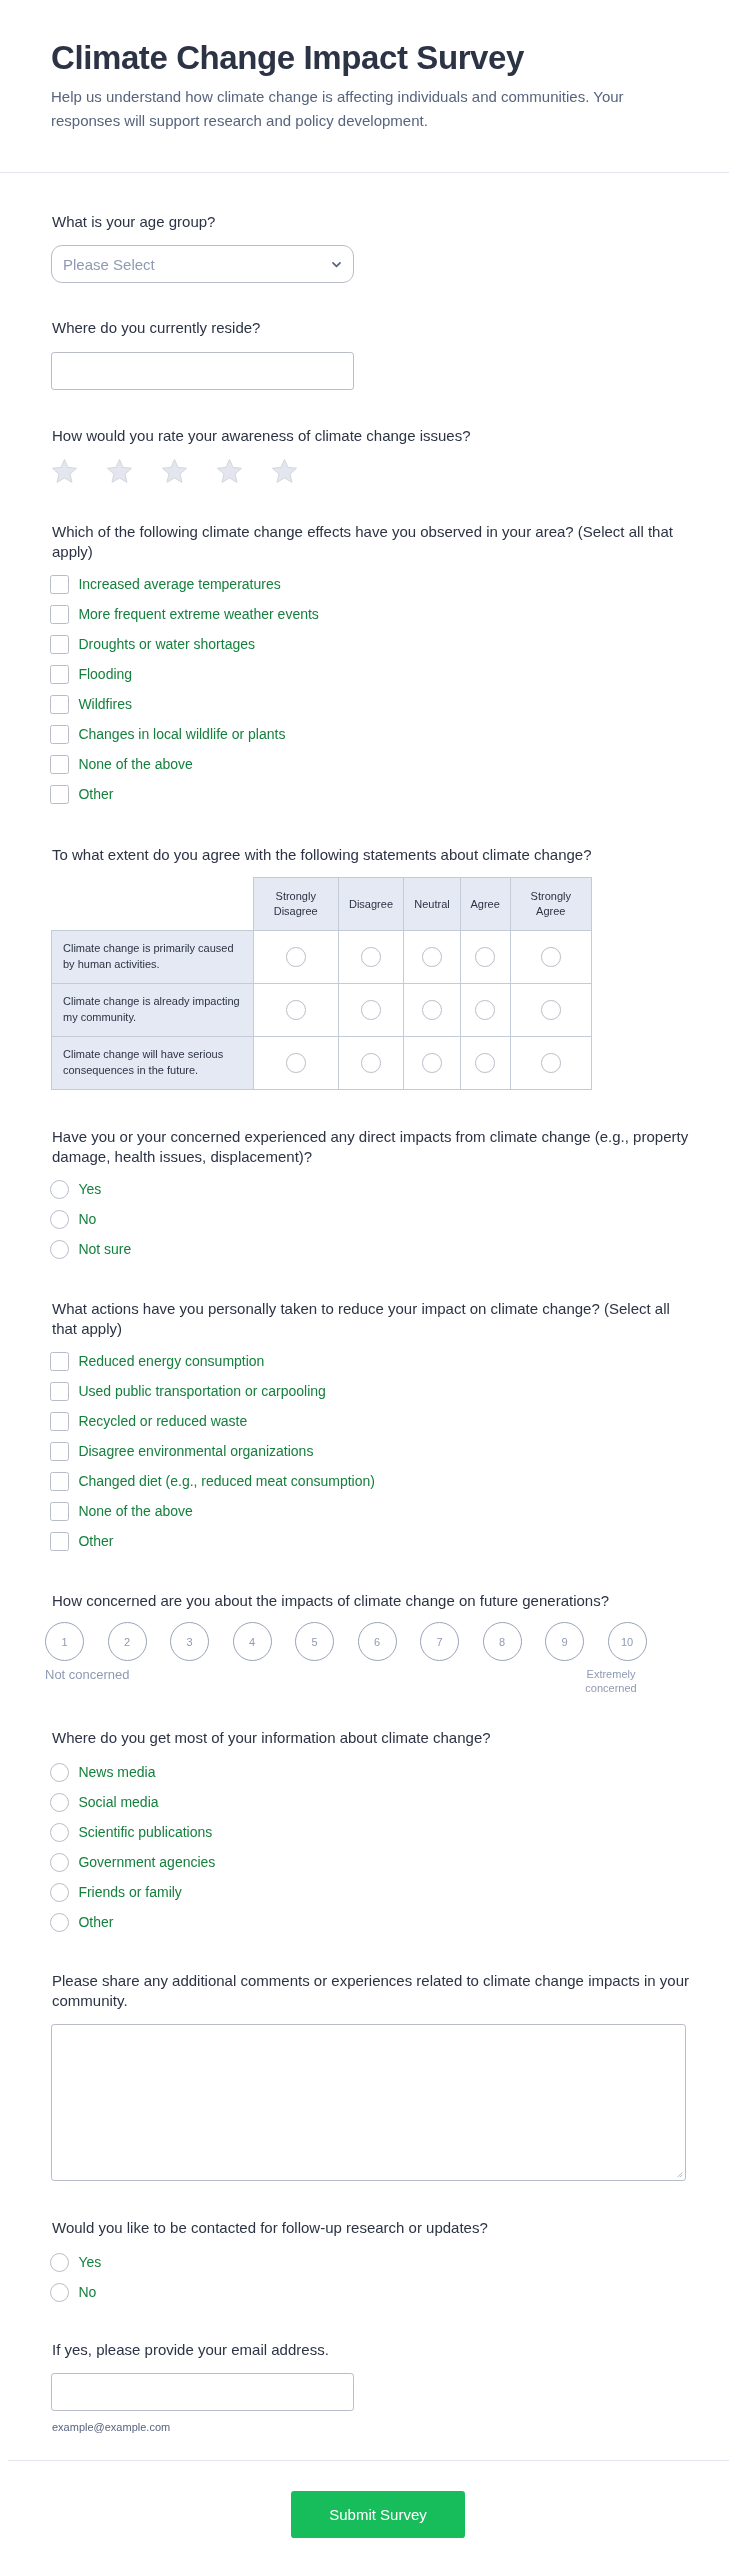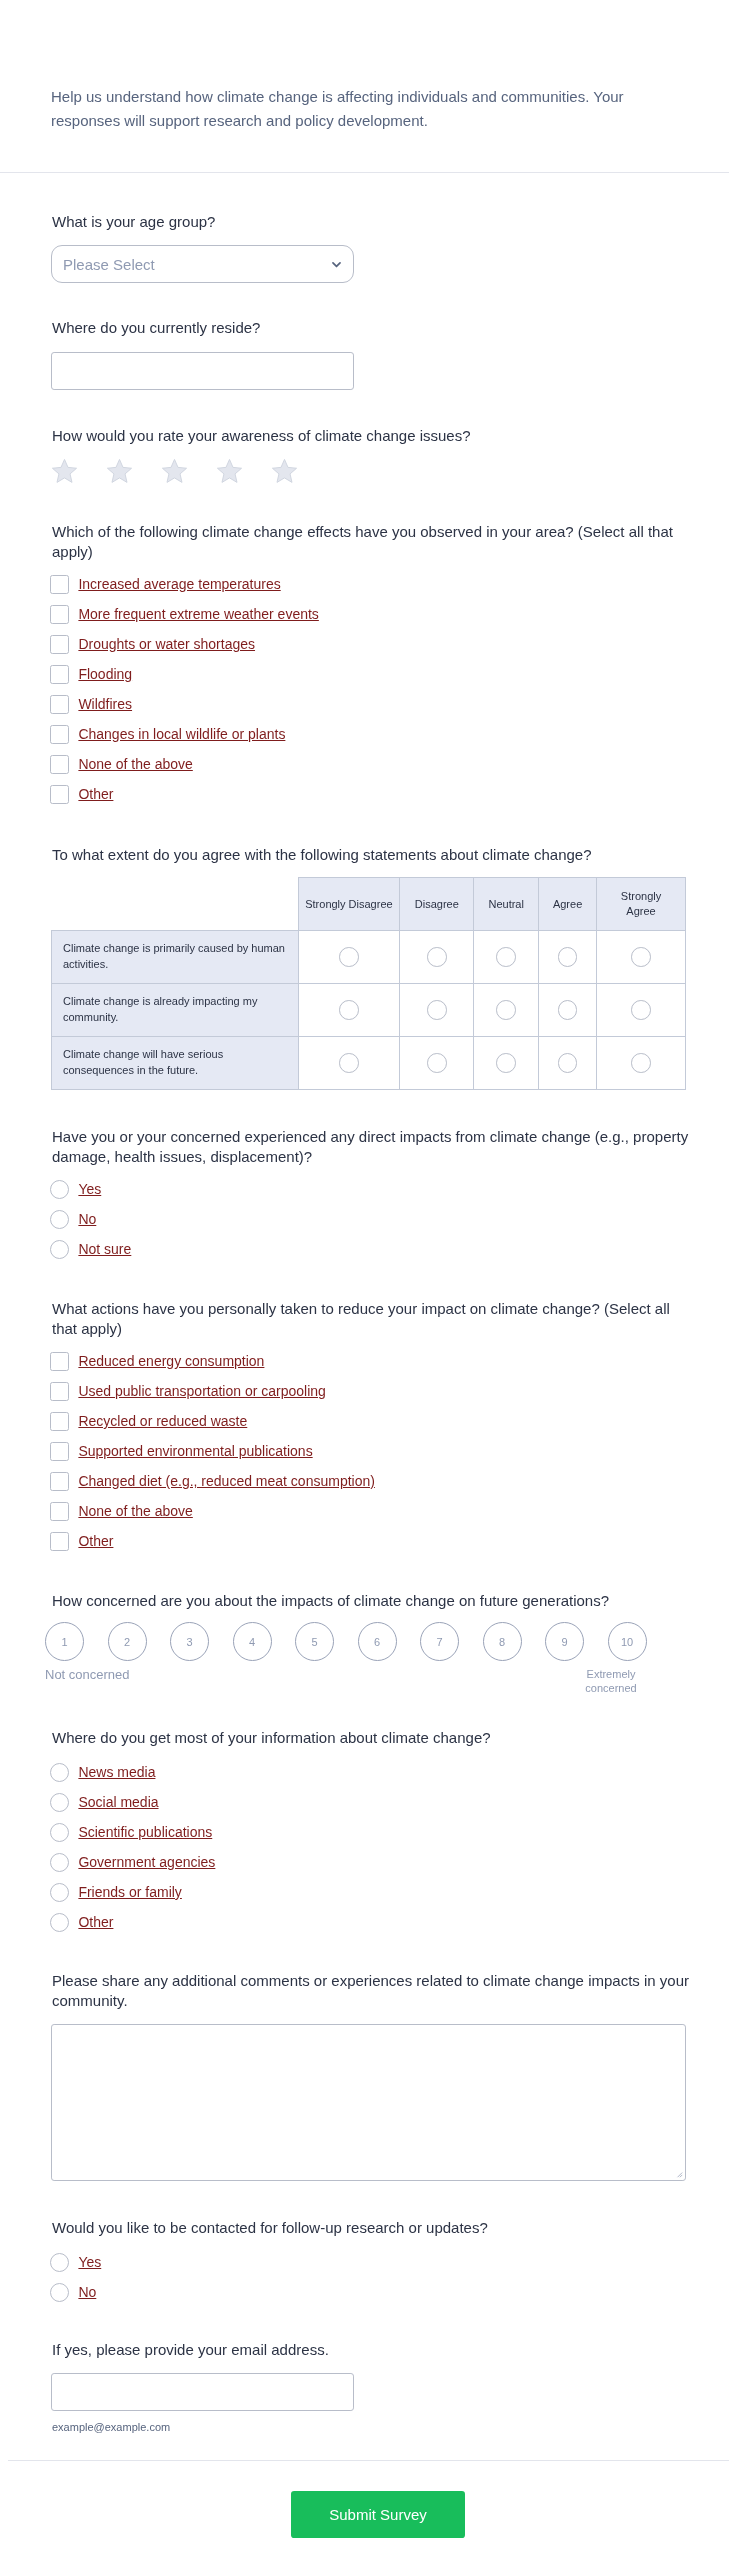--- a/index.html
+++ b/index.html
@@ -12,41 +12,42 @@
   .select { position: absolute; left: 51px; top: 245px; width: 303px; height: 38px; border: 0.8px solid #b8bdc9; border-radius: 11px; background: #fff; }
   .select .ph { position: absolute; left: 11px; top: 10.2px; font-size: 15px; color: #8f9ab2; }
   .select .chev { position: absolute; right: 11px; top: 12.5px; width: 11px; height: 11px; }
   .input { position: absolute; left: 51px; width: 303px; height: 38px; border: 0.8px solid #b8bdc9; border-radius: 3.1px; background: #fff; }
   .stars { position: absolute; left: 50px; top: 457px; display: flex; gap: 26px; }
   .star { width: 29px; height: 29px; }
   .opts { position: absolute; left: 50px; }
   .opt { display: flex; align-items: center; height: 30px; }
   .cb { width: 19px; height: 19px; border: 1.2px solid #b8bdc9; border-radius: 2.4px; background: #fff; margin-right: 9.4px; flex: none; }
   .rb { width: 19px; height: 19px; border: 1.2px solid #b8bdc9; border-radius: 50%; background: #fff; margin-right: 9.4px; flex: none; }
-  .opt-label { font-size: 14px; color: #7f1d1d; text-decoration: underline; }
-  .matrix { position: absolute; left: 51px; top: 877px; width: 635px; border-collapse: collapse; }
+  .opt-label { font-size: 14px; color: #15803d; }
+  .matrix { position: absolute; left: 51px; top: 877px; width: 541px; border-collapse: collapse; }
   .matrix th { background: #e5e9f4; border: 0.8px solid #c3cad8; font-weight: normal; font-size: 11px; line-height: 15px; color: #2c3345; height: 53px; text-align: center; }
   .matrix th.blank { background: transparent; border: none; }
   .matrix td { border: 0.8px solid #c3cad8; height: 53px; text-align: center; background: #fff; }
   .matrix td.rowlabel { background: #e5e9f4; text-align: left; padding: 8px 11px; font-size: 11px; line-height: 15.7px; color: #2c3345; width: 247px; }
   .matrix .mr { display: inline-block; width: 19.6px; height: 19.6px; border: 1.2px solid #b8bdc9; border-radius: 50%; background: #fff; vertical-align: middle; }
   .scale { position: absolute; left: 45px; top: 1622px; display: flex; gap: 23.5px; }
   .sc { width: 39px; height: 39px; border: 1.2px solid #9aa3b8; border-radius: 50%; display: flex; align-items: center; justify-content: center; font-size: 11px; color: #8f9ab2; background: #fff; }
   .scale-lo { position: absolute; left: 45px; top: 1667px; font-size: 13px; color: #8f9ab2; }
   .scale-hi { position: absolute; left: 564px; top: 1667px; width: 94px; text-align: center; font-size: 11px; line-height: 14px; color: #8f9ab2; }
   .textarea { position: absolute; left: 51px; top: 2024px; width: 635px; height: 157px; border: 0.8px solid #b8bdc9; border-radius: 3.1px; background: #fff; }
   .textarea .grip { position: absolute; right: 2.4px; bottom: 2.4px; width: 7px; height: 7px; }
   .hint { position: absolute; left: 52px; top: 2421px; font-size: 11px; color: #57647e; }
   .footer { position: absolute; left: 8px; top: 2460px; width: 729px; height: 116px; border-top: 1.6px solid #e3e5ec; }
   .submit { position: absolute; left: 283px; top: 30px; width: 174px; height: 47px; background: #18bd5b; border-radius: 3.1px; border: none; color: #fff; font-size: 15px; font-family: "Liberation Sans", sans-serif; display: flex; align-items: center; justify-content: center; }
 </style>
 </head>
 <body>
 
 <div class="header">
+  <h1 class="title">Climate Change Impact Survey</h1>
   <p class="subtitle">Help us understand how climate change is affecting individuals and communities. Your responses will support research and policy development.</p>
 </div>
 
 <div class="q" style="top:212px;">What is your age group?</div>
 <div class="select">
   <span class="ph">Please Select</span>
   <svg class="chev" viewBox="0 0 14 14">
       <path d="M2.5 5 L7 9.5 L11.5 5" fill="none" stroke="#57647e" stroke-width="2.2" stroke-linecap="round" stroke-linejoin="round"></path>
     </svg>
 </div>
@@ -172,21 +173,21 @@
   <label class="opt">
       <span class="cb"></span>
       <span class="opt-label">Used public transportation or carpooling</span>
     </label>
   <label class="opt">
       <span class="cb"></span>
       <span class="opt-label">Recycled or reduced waste</span>
     </label>
   <label class="opt">
       <span class="cb"></span>
-      <span class="opt-label">Supported environmental publications</span>
+      <span class="opt-label">Disagree environmental organizations</span>
     </label>
   <label class="opt">
       <span class="cb"></span>
       <span class="opt-label">Changed diet (e.g., reduced meat consumption)</span>
     </label>
   <label class="opt">
       <span class="cb"></span>
       <span class="opt-label">None of the above</span>
     </label>
   <label class="opt">

